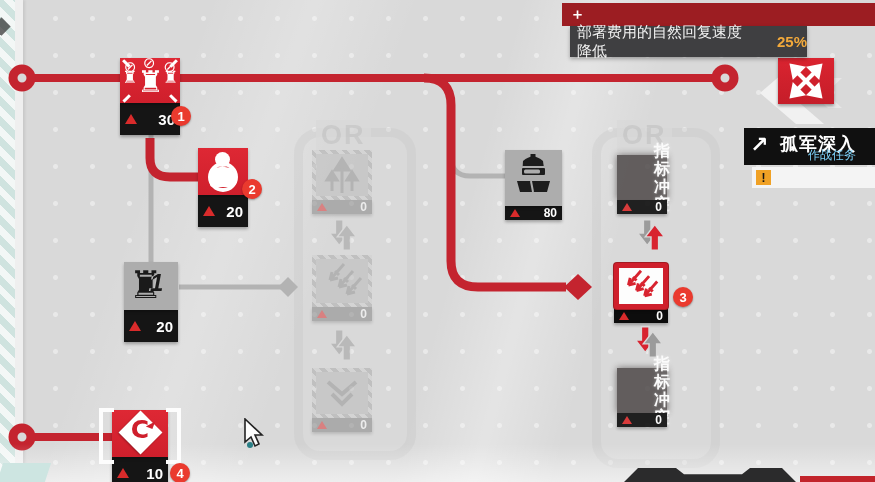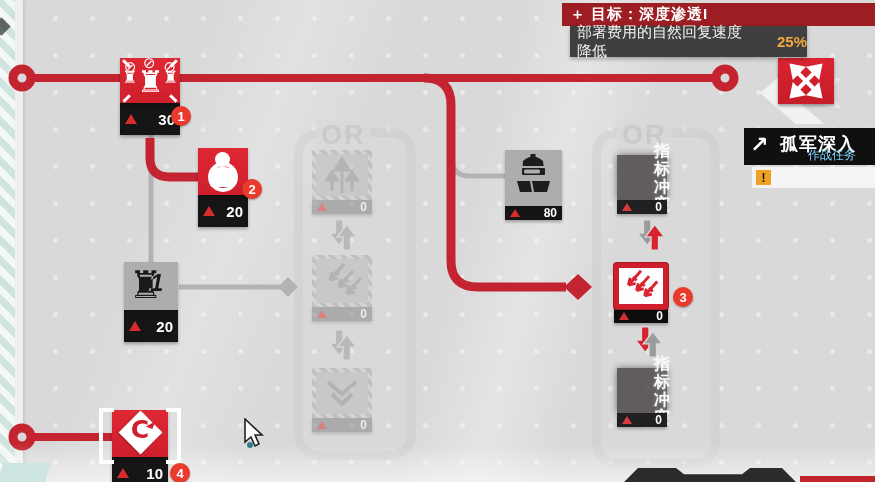--- a/index.html
+++ b/index.html
@@ -347,21 +347,20 @@
     <span class="mission-arrow glyph">↗</span>
     <span class="mission-name">孤军深入</span>
     <span class="mission-cat">作战任务</span>
   </div>
   <div class="abs view-bar">
     <span class="alert-badge">!</span>
   </div>
 
   <div class="abs obj-header">
     <span class="plus glyph">＋</span>
-    <span class="title">目标：深度渗透I</span>
   </div>
   <div class="abs obj-body">
     <span class="desc">部署费用的自然回复速度降低</span>
       <span class="pct">25%</span>
   </div>
 
   <div class="abs haze"></div>
   <div class="abs teal-corner"></div>
   <div class="abs dock-dark"></div>
   <div class="abs dock-red"></div>

